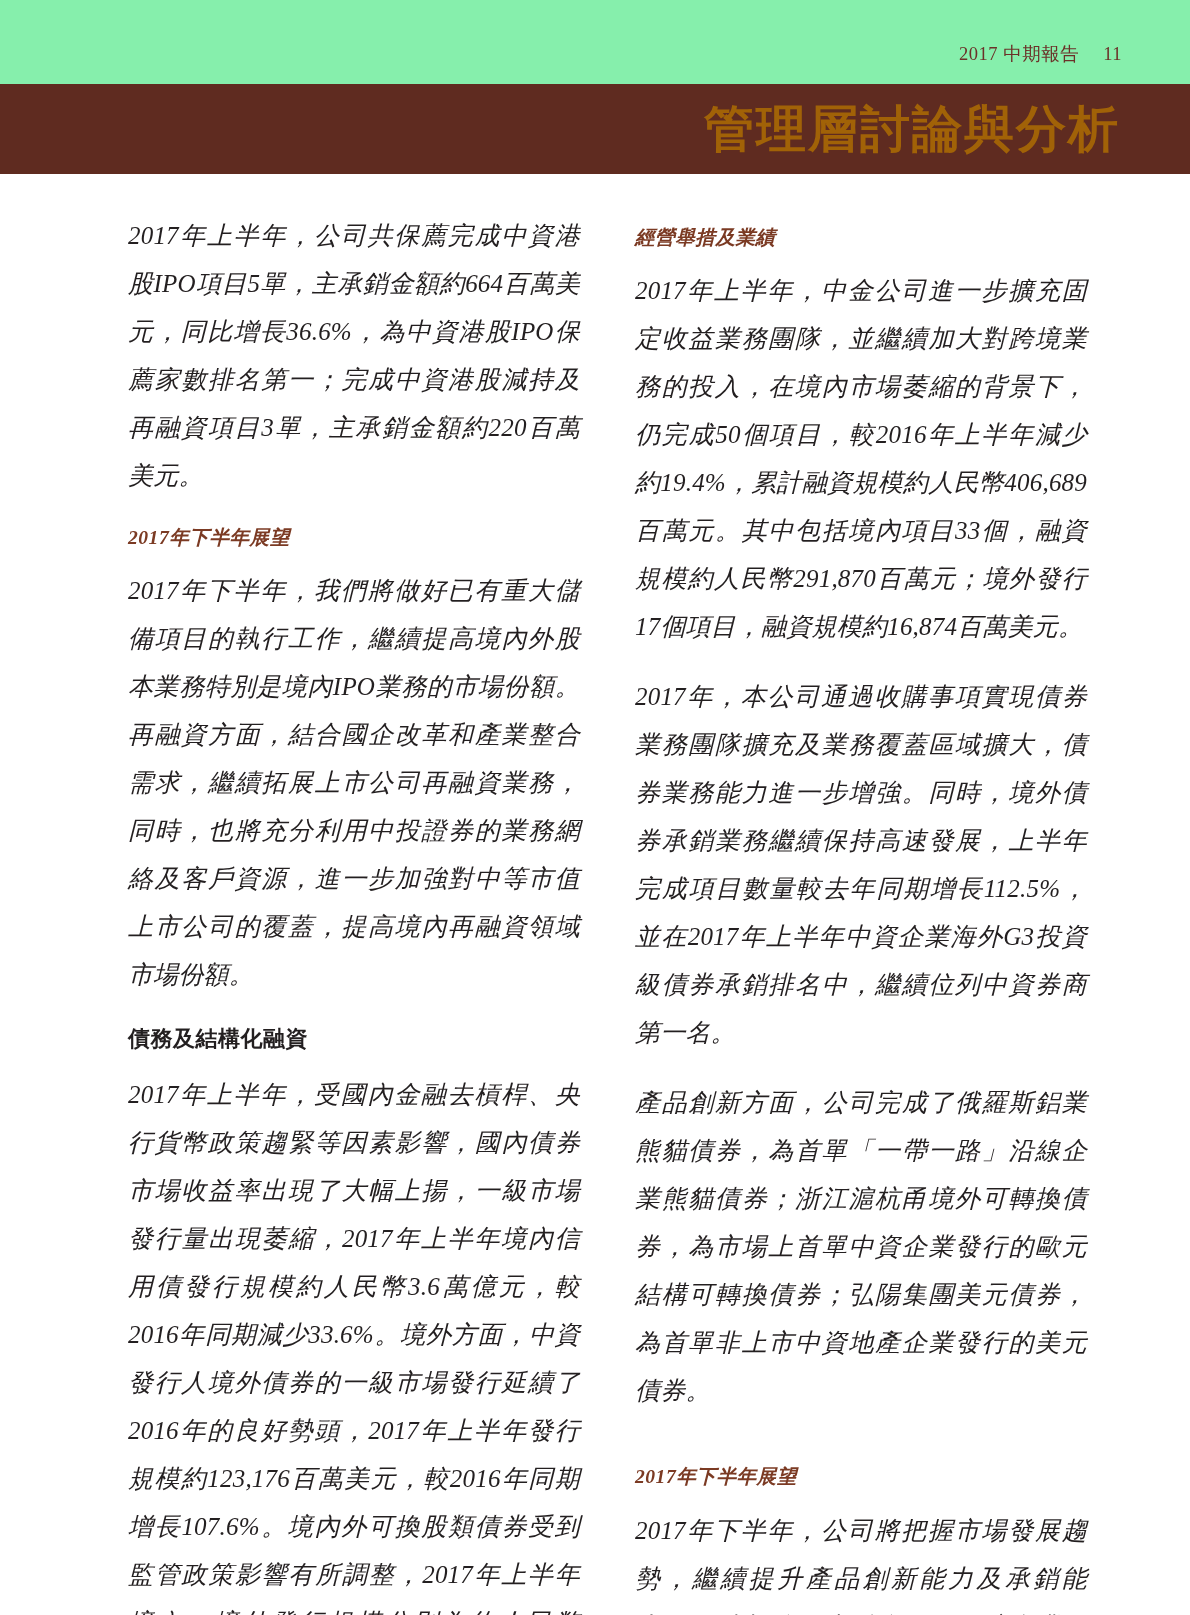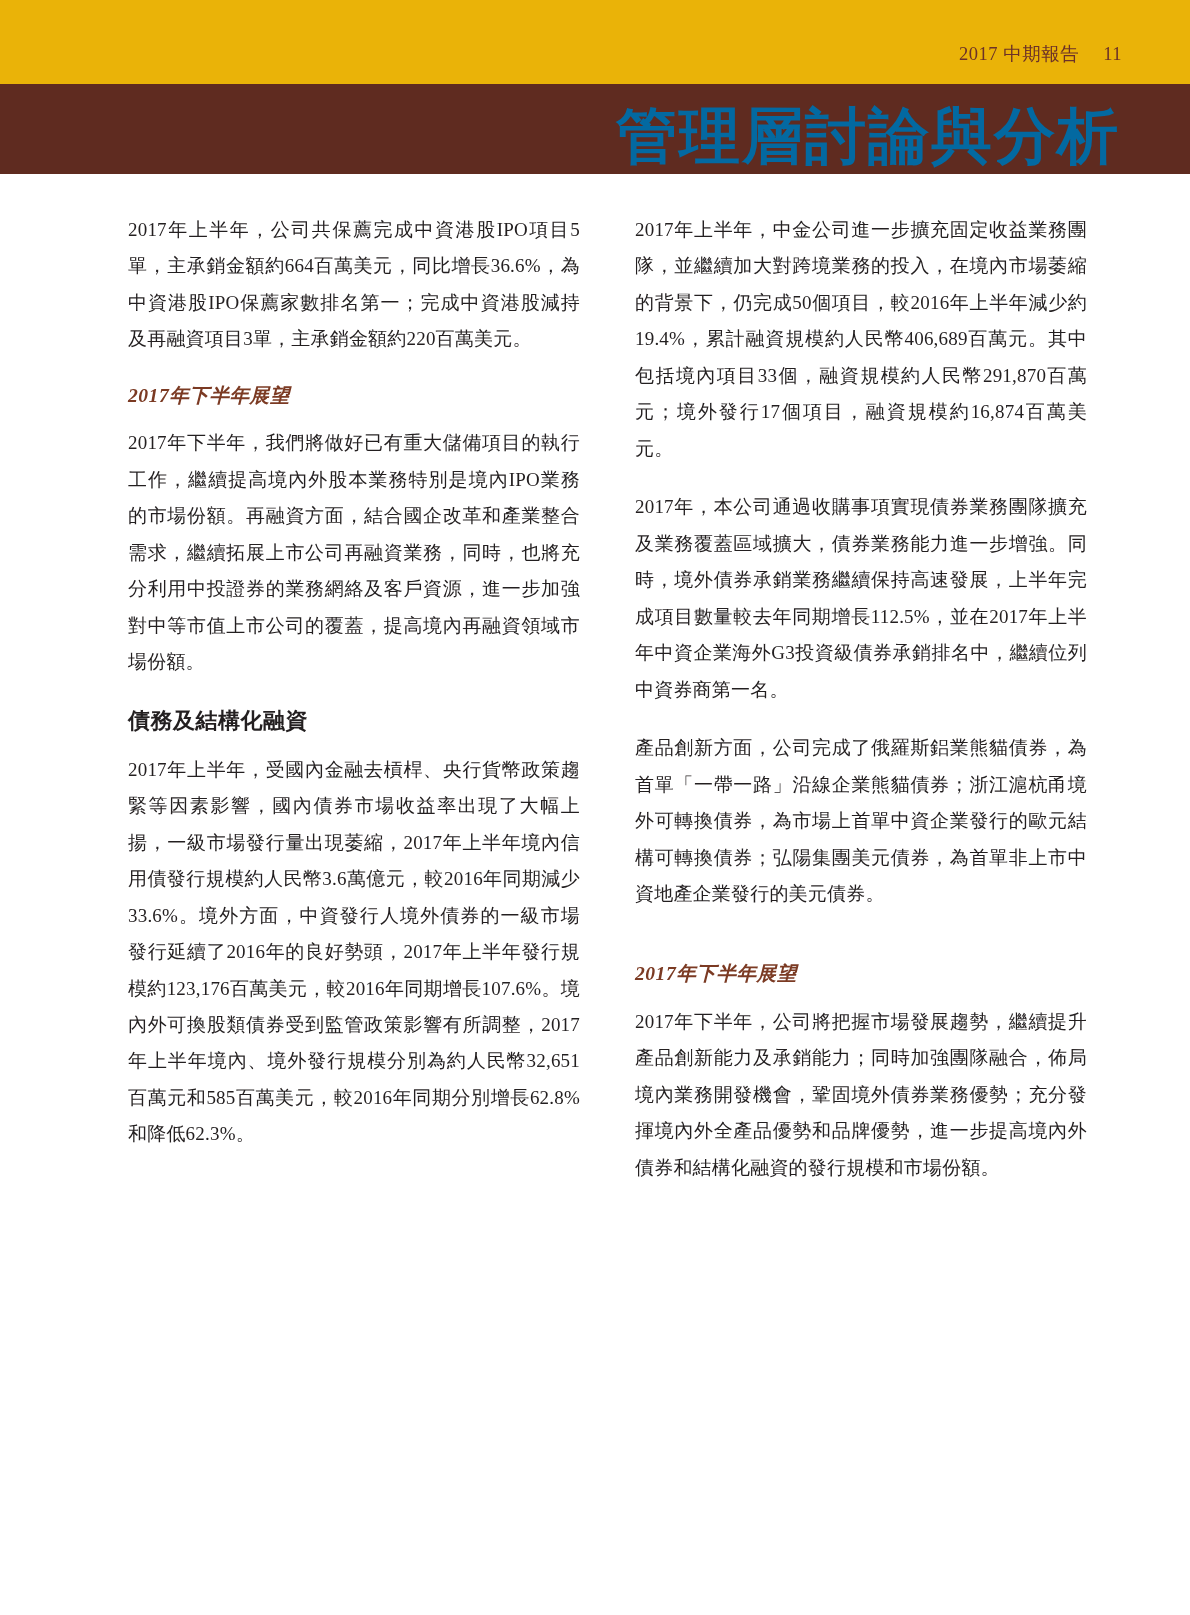--- a/index.html
+++ b/index.html
@@ -22,21 +22,21 @@
     background: #ffffff;
   }
 
   
   .header-top {
     position: absolute;
     left: 0;
     top: 0;
     width: 1190px;
     height: 84px;
-    background: #eab308;
+    background: #86efac;
   }
   .header-top-inner {
     position: absolute;
     right: 68px;
     top: 41px;
     font-size: 18.5px;
     color: #6b3128;
     letter-spacing: 0.5px;
     white-space: nowrap;
     font-family: "Liberation Serif", "DejaVu Serif", serif;
@@ -51,22 +51,22 @@
     left: 0;
     top: 84px;
     width: 1190px;
     height: 90px;
     background: #5f2b20;
   }
   .header-title {
     position: absolute;
     right: 70px;
     top: 96px;
-    color: #0369a1;
-    font-size: 61px;
+    color: #a16207;
+    font-size: 50px;
     letter-spacing: 2px;
     font-weight: bold;
     white-space: nowrap;
     font-family: "Liberation Serif", "DejaVu Serif", serif;
   }
 
   
   .content {
     position: absolute;
     left: 0;
@@ -76,26 +76,27 @@
   .col {
     position: absolute;
     top: 38px;
     width: 452px;
   }
   .col-left { left: 128px; }
   .col-right { left: 635px; }
 
   p.body-text {
     margin: 0 0 22px 0;
-    font-size: 19px;
+    font-size: 25px;
     line-height: 1.92;
     text-align: justify;
     text-justify: inter-character;
     color: #231f20;
     letter-spacing: 0.2px;
+    font-style: italic;
   }
   h3.sub-italic {
     margin: 10px 0 14px 0;
     font-size: 19.6px;
     line-height: 1.6;
     font-style: italic;
     font-weight: bold;
     color: #7b3a23;
     letter-spacing: 0.5px;
   }
@@ -127,20 +128,21 @@
 
     <div class="col col-left">
       <p class="body-text">2017年上半年，公司共保薦完成中資港股IPO項目5單，主承銷金額約664百萬美元，同比增長36.6%，為中資港股IPO保薦家數排名第一；完成中資港股減持及再融資項目3單，主承銷金額約220百萬美元。</p>
       <h3 class="sub-italic">2017年下半年展望</h3>
       <p class="body-text">2017年下半年，我們將做好已有重大儲備項目的執行工作，繼續提高境內外股本業務特別是境內IPO業務的市場份額。再融資方面，結合國企改革和產業整合需求，繼續拓展上市公司再融資業務，同時，也將充分利用中投證券的業務網絡及客戶資源，進一步加強對中等市值上市公司的覆蓋，提高境內再融資領域市場份額。</p>
       <h3 class="sub-bold">債務及結構化融資</h3>
       <p class="body-text">2017年上半年，受國內金融去槓桿、央行貨幣政策趨緊等因素影響，國內債券市場收益率出現了大幅上揚，一級市場發行量出現萎縮，2017年上半年境內信用債發行規模約人民幣3.6萬億元，較2016年同期減少33.6%。境外方面，中資發行人境外債券的一級市場發行延續了2016年的良好勢頭，2017年上半年發行規模約123,176百萬美元，較2016年同期增長107.6%。境內外可換股類債券受到監管政策影響有所調整，2017年上半年境內、境外發行規模分別為約人民幣32,651百萬元和585百萬美元，較2016年同期分別增長62.8%和降低62.3%。</p>
     </div>
 
     <div class="col col-right">
+      <h3 class="sub-italic">經營舉措及業績</h3>
       <p class="body-text">2017年上半年，中金公司進一步擴充固定收益業務團隊，並繼續加大對跨境業務的投入，在境內市場萎縮的背景下，仍完成50個項目，較2016年上半年減少約19.4%，累計融資規模約人民幣406,689百萬元。其中包括境內項目33個，融資規模約人民幣291,870百萬元；境外發行17個項目，融資規模約16,874百萬美元。</p>
       <p class="body-text">2017年，本公司通過收購事項實現債券業務團隊擴充及業務覆蓋區域擴大，債券業務能力進一步增強。同時，境外債券承銷業務繼續保持高速發展，上半年完成項目數量較去年同期增長112.5%，並在2017年上半年中資企業海外G3投資級債券承銷排名中，繼續位列中資券商第一名。</p>
       <p class="body-text">產品創新方面，公司完成了俄羅斯鋁業熊貓債券，為首單「一帶一路」沿線企業熊貓債券；浙江滬杭甬境外可轉換債券，為市場上首單中資企業發行的歐元結構可轉換債券；弘陽集團美元債券，為首單非上市中資地產企業發行的美元債券。</p>
       <div class="spacer-lg"></div>
       <h3 class="sub-italic">2017年下半年展望</h3>
       <p class="body-text">2017年下半年，公司將把握市場發展趨勢，繼續提升產品創新能力及承銷能力；同時加強團隊融合，佈局境內業務開發機會，鞏固境外債券業務優勢；充分發揮境內外全產品優勢和品牌優勢，進一步提高境內外債券和結構化融資的發行規模和市場份額。</p>
     </div>
 
   </div>
 </div>

